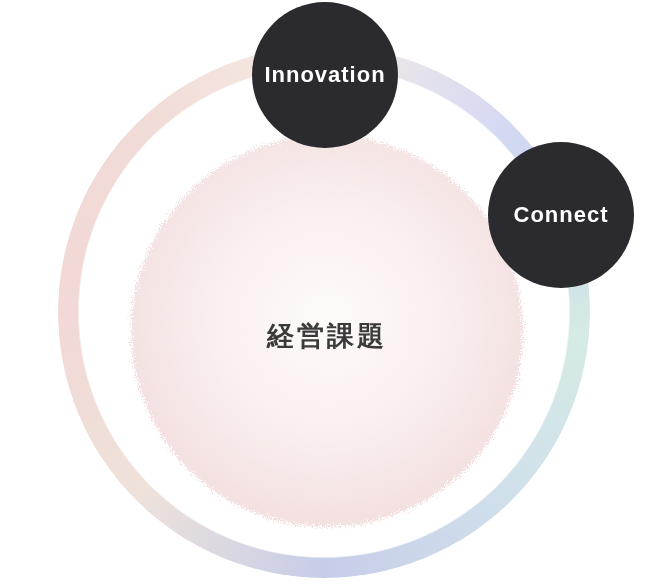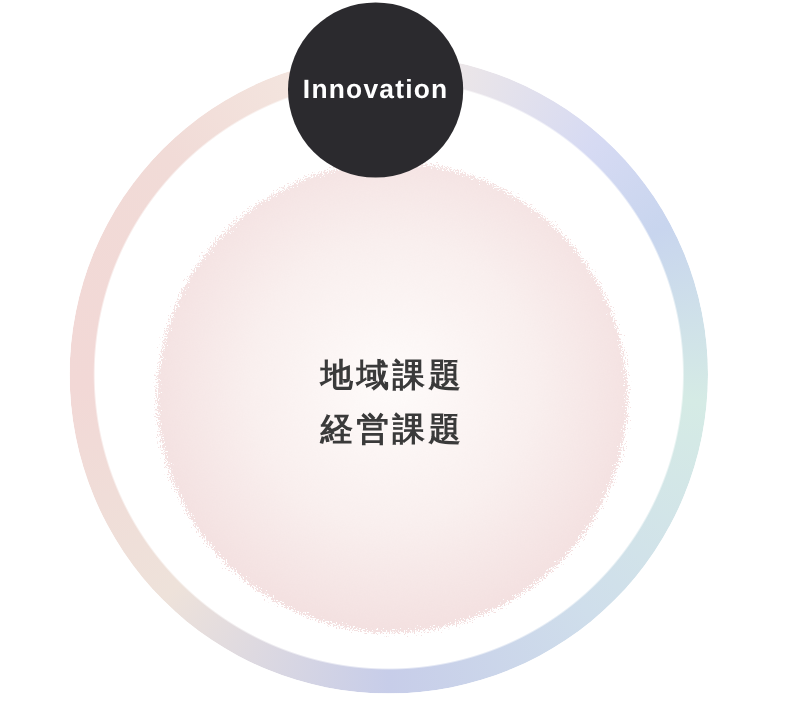--- a/index.html
+++ b/index.html
@@ -72,21 +72,21 @@
     justify-content: center;
     z-index: 4;
   }
   .node span {
     color: var(--node-text, #ffffff);
     font-size: 22px;
     font-weight: 700;
     letter-spacing: 1px;
     white-space: nowrap;
   }
-  .node-innovation { left: 240px; top: 2px; }
+  .node-innovation { left: 252px; top: 2px; }
   .node-action     { left: 23px;  top: 142px; }
   .node-connect    { left: 488px; top: 142px; }
 </style>
 </head>
 <body>
 
 <div class="stage">
 
   <div class="ring"></div>
 
@@ -100,23 +100,25 @@
       <filter id="grain" x="-8%" y="-8%" width="116%" height="116%">
         <feTurbulence type="fractalNoise" baseFrequency="0.85" numOctaves="2" seed="3" result="n"></feTurbulence>
         <feDisplacementMap in="SourceGraphic" in2="n" scale="15" xChannelSelector="R" yChannelSelector="G" result="d"></feDisplacementMap>
         <feGaussianBlur in="d" stdDeviation="0.5"></feGaussianBlur>
       </filter>
     </defs>
     <circle cx="210" cy="210" r="196" fill="url(#gblob)" filter="url(#grain)"></circle>
   </svg>
 
   <div class="center-text">
-    <div>地域課題</div>
     <div>経営課題</div>
   </div>
 
   <div class="node node-innovation">
     <span>Innovation</span>
   </div>
 
 
+  <div class="node node-connect">
+    <span>Connect</span>
+  </div>
 
 </div>
 
 </body></html>

